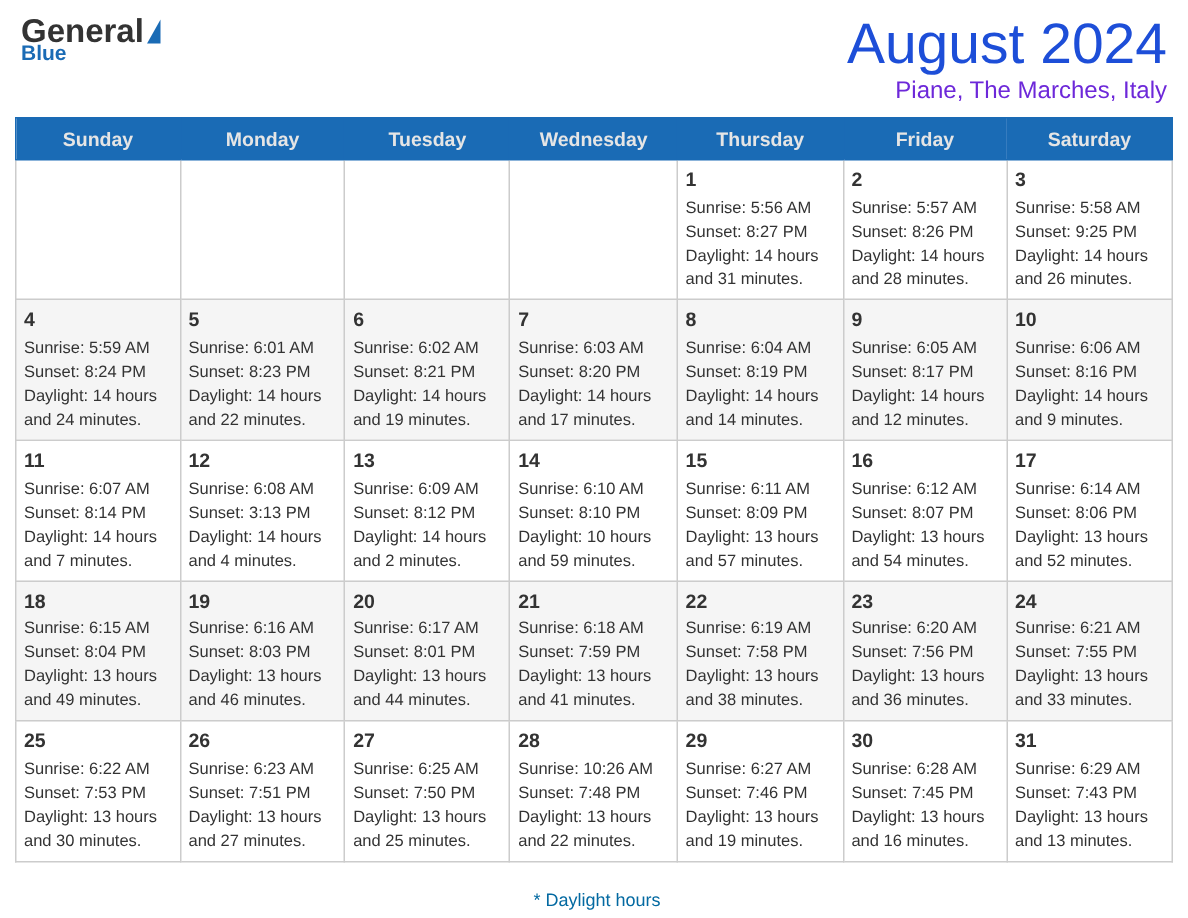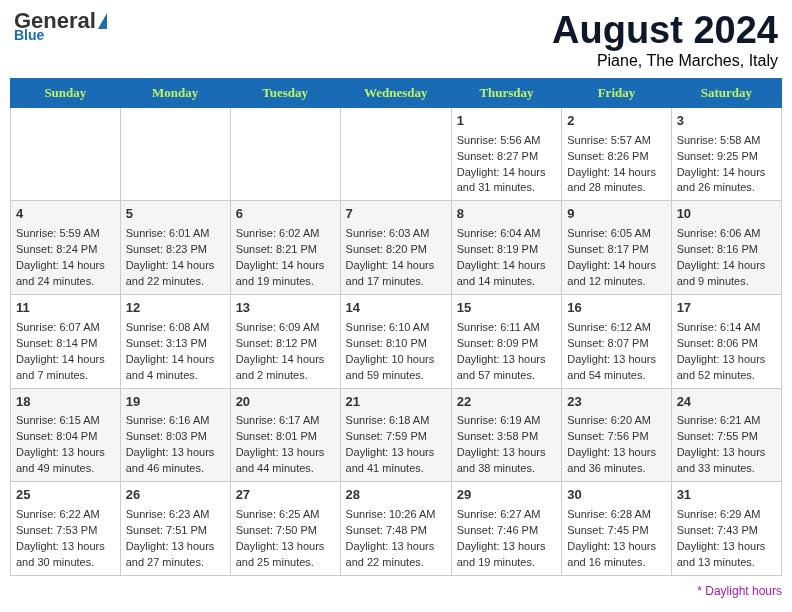--- a/index.html
+++ b/index.html
@@ -20,41 +20,40 @@
     .logo {
       display: flex;
       flex-direction: column;
       line-height: 1;
     }
     .title-block {
       text-align: right;
     }
     .month-title {
       font-size: 38px;
-      font-weight: bold;
-      color: #0f172a;
+      font-weight: normal;
+      color: #1d4ed8;
       line-height: 1.1;
     }
     .location-title {
       font-size: 16px;
-      color: #000000;
+      color: #6d28d9;
     }
     table {
       width: 100%;
       border-collapse: collapse;
       font-size: 11px;
     }
     thead tr th {
       background-color: #1a6bb5;
-      color: #bef264;
+      color: #e5e5e5;
       text-align: center;
       padding: 6px 11px;
       font-size: 13px;
       border: 1px solid #1a6bb5;
-      font-family: Liberation Serif, serif;
     }
     tbody tr td {
       border: 1px solid #ccc;
       vertical-align: top;
       padding: 4px 5px;
       height: 90px;
       width: 113px;
       color: #333;
       line-height: 1.45;
       background: #fff;
@@ -65,24 +64,24 @@
     .day-num {
       font-size: 13px;
       font-weight: bold;
       display: block;
       margin-bottom: 2px;
     }
     .cell-empty {
       background: #fff !important;
     }
     .footer-note {
-      text-align: right;
+      text-align: center;
       font-size: 12px;
-      color: #a21caf;
-      margin-top: 8px;
+      color: #0369a1;
+      margin-top: 18px;
       padding-left: 4px;
     }
   </style>
 </head>
 <body>
 
 <div class="header-area">
   <div class="logo">
     <div style="display:flex;align-items:center;">
       <span style="font-size:22px;font-weight:bold;color:#333;">General</span>
@@ -242,21 +241,21 @@
         </td>
         <td>
           <span class="day-num">21</span>
           <div>Sunrise: 6:18 AM</div>
           <div>Sunset: 7:59 PM</div>
           <div>Daylight: 13 hours and 41 minutes.</div>
         </td>
         <td>
           <span class="day-num">22</span>
           <div>Sunrise: 6:19 AM</div>
-          <div>Sunset: 3:58 PM</div>
+          <div>Sunset: 7:58 PM</div>
           <div>Daylight: 13 hours and 38 minutes.</div>
         </td>
         <td>
           <span class="day-num">23</span>
           <div>Sunrise: 6:20 AM</div>
           <div>Sunset: 7:56 PM</div>
           <div>Daylight: 13 hours and 36 minutes.</div>
         </td>
         <td>
           <span class="day-num">24</span>

